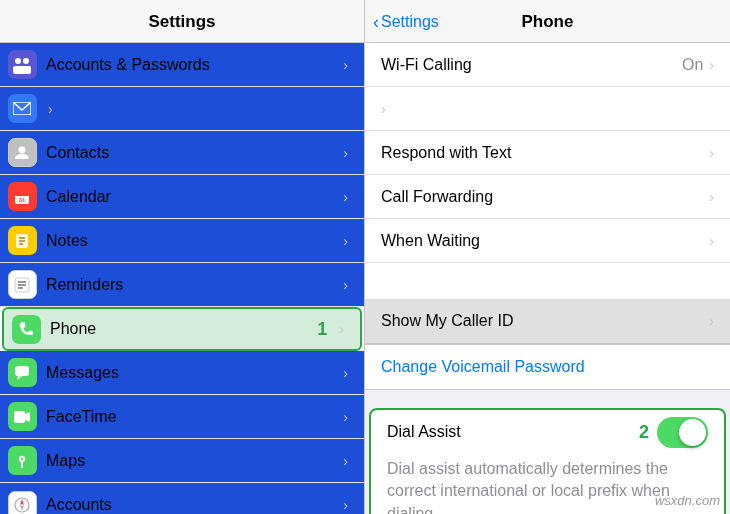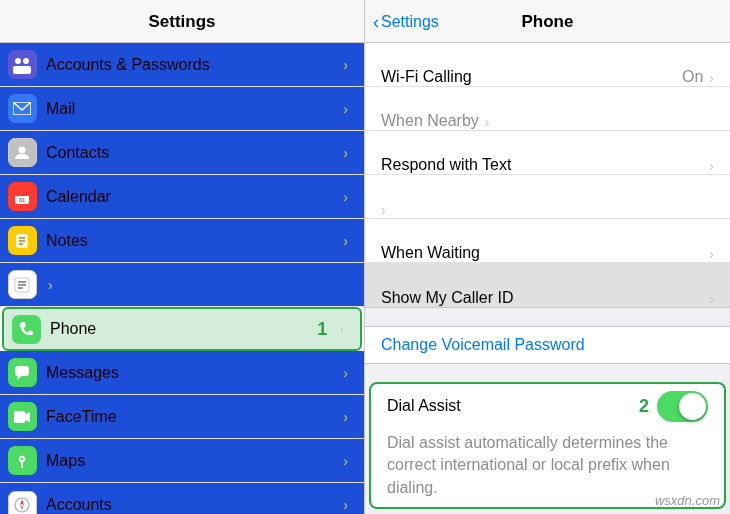--- a/index.html
+++ b/index.html
@@ -137,30 +137,31 @@
       color: #000;
     }
 
     .right-list {
       background: #fff;
       border-bottom: 1px solid #c8c7cc;
     }
 
     .right-item {
       display: flex;
-      align-items: flex-end;
+      align-items: center;
       padding: 0 16px;
       height: 44px;
       border-bottom: 1px solid #e0e0e0;
       background: #fff;
       cursor: pointer;
     }
 
     .right-item:last-child {
       border-bottom: none;
+      margin-top: 36px;
     }
 
     .right-item.selected {
       background: #e0e0e0;
     }
 
     .right-item-label {
       flex: 1;
       font-size: 16px;
       color: #000;
@@ -185,21 +186,21 @@
     .voicemail-section {
       background: #fff;
       border-top: 1px solid #c8c7cc;
       border-bottom: 1px solid #c8c7cc;
     }
 
     .voicemail-item {
       display: flex;
       align-items: center;
       padding: 0 16px;
-      height: 36px;
+      height: 44px;
       cursor: pointer;
     }
 
     .voicemail-label {
       color: #007aff;
       font-size: 16px;
     }
 
     .dial-assist-section {
       margin-top: 18px;
@@ -300,21 +301,20 @@
       <div class="settings-item">
         <div class="item-icon">
           <div class="icon-box" style="background: rgb(52, 120, 246); color: white;">
             <svg width="18" height="13" viewBox="0 0 18 13">
               <rect width="18" height="13" rx="2" fill="none"></rect>
               <polyline points="0,0 9,8 18,0" stroke="white" stroke-width="1.5" fill="none"></polyline>
               <rect width="18" height="13" rx="2" stroke="white" stroke-width="1.5" fill="none"></rect>
             </svg>
           </div>
         </div>
-        <span class="item-label">Mail</span>
         <span class="chevron">›</span>
       </div>
       <div class="settings-item">
         <div class="item-icon">
           <div class="icon-box" style="background: rgb(192, 192, 192); border: 1px solid rgb(204, 204, 204); color: white;">
             <svg width="16" height="16" viewBox="0 0 16 16">
               <circle cx="8" cy="5" r="3.5" fill="white"></circle>
               <path d="M1 14 Q1 9 8 9 Q15 9 15 14" fill="white"></path>
             </svg>
           </div>
@@ -355,20 +355,21 @@
         <div class="item-icon">
           <div class="icon-box" style="background: rgb(255, 255, 255); border: 1px solid rgb(204, 204, 204); color: white;">
             <svg width="16" height="16" viewBox="0 0 16 16">
               <rect x="1" y="1" width="14" height="14" rx="2" fill="none" stroke="#ccc" stroke-width="1"></rect>
               <line x1="4" y1="5" x2="12" y2="5" stroke="#555" stroke-width="1.2"></line>
               <line x1="4" y1="8" x2="12" y2="8" stroke="#555" stroke-width="1.2"></line>
               <line x1="4" y1="11" x2="9" y2="11" stroke="#555" stroke-width="1.2"></line>
             </svg>
           </div>
         </div>
+        <span class="item-label">Reminders</span>
         <span class="chevron">›</span>
       </div>
       <div class="settings-item phone-highlighted">
         <div class="item-icon">
           <div class="icon-box" style="background: rgb(76, 217, 100); color: white;">
             <svg width="16" height="16" viewBox="0 0 16 16">
               <path d="M3 2 Q3 1 4 1 L6 1 Q7 1 7 2 L7.5 5 Q7.5 6 6.5 6.5 L5.5 7 Q6 9 7 10 Q8 11 10 11.5 L10.5 10.5 Q11 9.5 12 9.5 L14 10 Q15 10 15 11 L15 13 Q15 14 14 14 Q4 15 2 5 Q1 4 2 3 Z" fill="white"></path>
             </svg>
           </div>
         </div>
@@ -439,28 +440,28 @@
   </div>
 
   <div class="right-list">
 
   <div class="right-item">
         <span class="right-item-label">Wi-Fi Calling</span>
         <span class="right-item-value">On</span>
         <span class="right-chevron">›</span>
       </div>
       <div class="right-item">
-        <span class="right-item-value">When Nearby</span>
         <span class="right-chevron">›</span>
       </div>
       <div class="right-item">
         <span class="right-item-label">Respond with Text</span>
         <span class="right-chevron">›</span>
       </div>
       <div class="right-item">
+        <span class="right-item-label">Call Forwarding</span>
         <span class="right-chevron">›</span>
       </div>
       <div class="right-item">
         <span class="right-item-label">When Waiting</span>
         <span class="right-chevron">›</span>
       </div>
       <div class="right-item selected">
         <span class="right-item-label">Show My Caller ID</span>
         <span class="right-chevron">›</span>
       </div>

